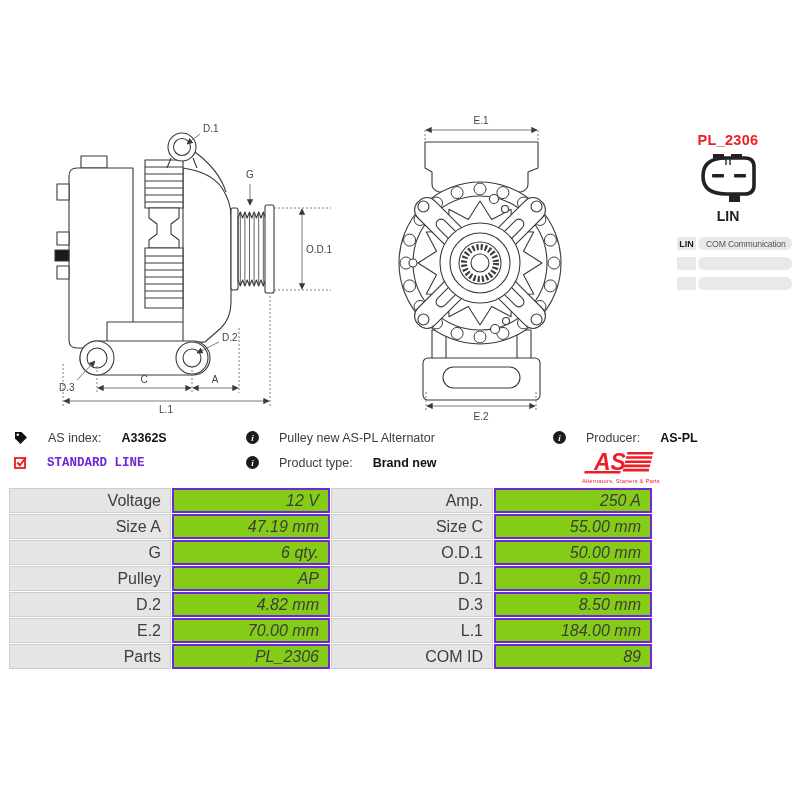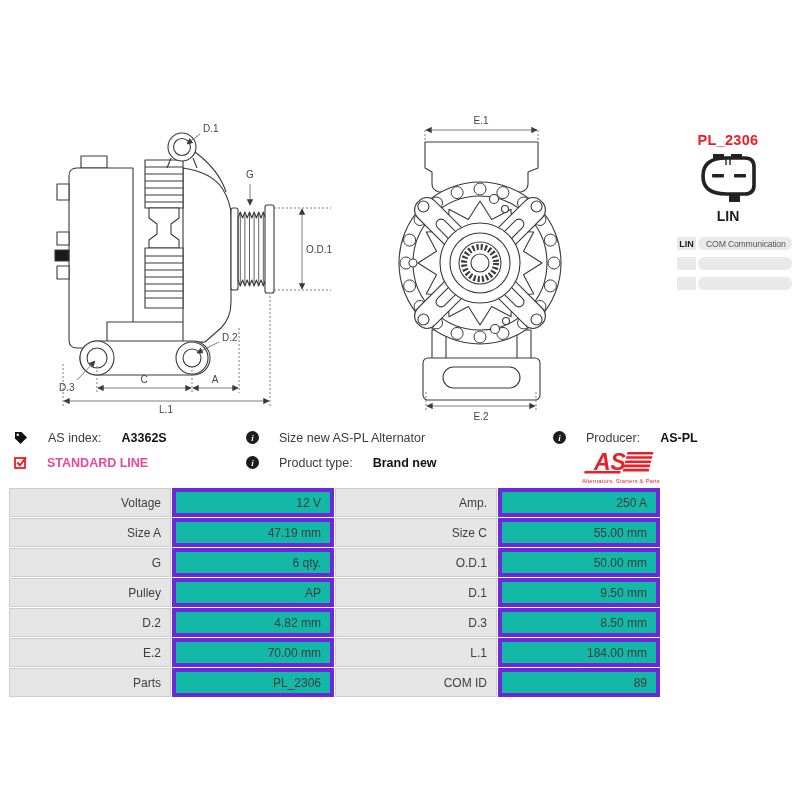--- a/index.html
+++ b/index.html
@@ -24,29 +24,29 @@
   .com-val{width:86px;height:13px;background:#e9e9e9;font-size:8.7px;color:#555;
            display:flex;align-items:center;padding-left:8px;letter-spacing:-.2px;white-space:nowrap;overflow:hidden;border-radius:6px;}
 
   
   .info-col{position:absolute;}
   .info-line{display:flex;align-items:flex-start;gap:20px;height:18px;margin-bottom:7px;font-size:12.5px;color:#3c3c3c;white-space:nowrap;}
   .info-line b{color:#121212;}
   .i-badge{width:13px;height:13px;border-radius:50%;background:#1c1c1c;color:#fff;
            font-size:9px;font-weight:bold;display:inline-flex;align-items:center;justify-content:center;flex:0 0 13px;
            font-family:"Liberation Serif", serif;font-style:italic;}
-  .std-line{color:#ec4899;font-weight:bold;}
+  .std-line{color:#6d28d9;font-weight:bold;font-family:Liberation Mono, monospace;}
   .logo-wrap{left:582px;top:450px;width:90px;}
   .logo-tagline{font-size:5.8px;color:#ee1c25;letter-spacing:.2px;margin-top:0;}
 
   
   .spec-table{left:8px;top:487px;border-collapse:separate;border-spacing:1px;}
-  .spec-table td{height:21px;font-size:12px;text-align:right;padding:0 9px 0 4px;color:#3d3d3d;}
+  .spec-table td{height:21px;font-size:16px;text-align:right;padding:0 9px 0 4px;color:#3d3d3d;}
   .spec-table td.lbl{background:#e5e5e5;border:1px solid #cdcdcd;width:147px;}
-  .spec-table td.val{background:#14b8a6;border:4px solid #6d28d9;width:141px;}
+  .spec-table td.val{background:#84cc16;border:2px solid #6d28d9;width:141px;font-style:italic;}
 </style>
 </head>
 <body>
 
 <svg width="0" height="0" style="position:absolute">
   <defs>
     <marker id="arr" viewBox="0 0 10 10" refX="9" refY="5" markerWidth="7" markerHeight="7" orient="auto-start-reverse">
       <path d="M0,0 L10,5 L0,10 Z" fill="#3a3a3a"></path>
     </marker>
   </defs>
@@ -239,21 +239,21 @@
       <rect x="1" y="2" width="10" height="10" fill="none" stroke="#ee1c25" stroke-width="1.8"></rect>
       <path d="M3.2,6.5 L5.9,9.3 L12,1.5" fill="none" stroke="#ee1c25" stroke-width="2"></path>
     </svg>
     <span class="std-line">STANDARD LINE</span>
   </div>
 </div>
 
 <div class="info-col" style="left:246px;top:431px">
   <div class="info-line">
     <span class="i-badge">i</span>
-    <span>Size new AS-PL Alternator</span>
+    <span>Pulley new AS-PL Alternator</span>
   </div>
   <div class="info-line">
     <span class="i-badge">i</span>
     <span>Product type:</span>
     <b>Brand new</b>
   </div>
 </div>
 
 <div class="info-col" style="left:553px;top:431px">
   <div class="info-line">

